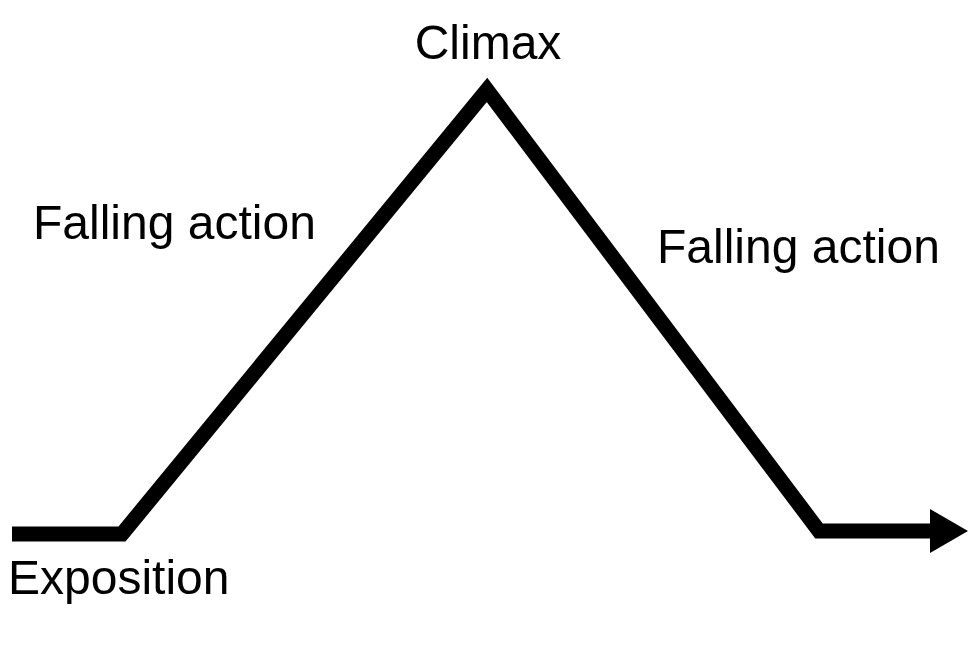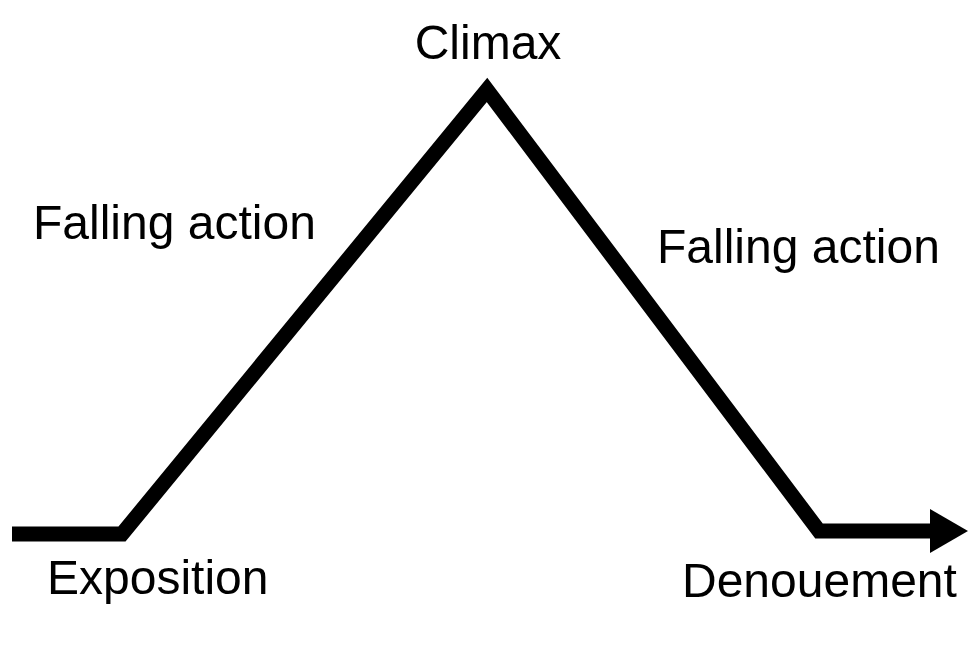--- a/index.html
+++ b/index.html
@@ -44,17 +44,16 @@
     <polyline points="12,534 122,534 487,90 819,531 934,531" fill="none" stroke-width="15" stroke-linejoin="miter" stroke-miterlimit="12" stroke="#000000"></polyline>
     <polygon points="930,509 968,531 930,553" fill="#000000"></polygon>
   </svg>
 
   <div class="stage-label label-climax" style="color: rgb(0, 0, 0);">Climax</div>
 
   <div class="stage-label label-rising" style="color: rgb(0, 0, 0);">Falling action</div>
 
   <div class="stage-label label-falling" style="color: rgb(0, 0, 0); margin-top: 24px;">Falling action</div>
 
-  <div class="stage-label label-exposition" style="color: rgb(0, 0, 0); margin-left: 39px;">Exposition</div>
+  <div class="stage-label label-exposition" style="color: rgb(0, 0, 0);">Exposition</div>
 
-  <div class="stage-label label-denouement" style="color: rgb(0, 0, 0);">Denouement</div>
 
 </div>
 
 </body></html>

